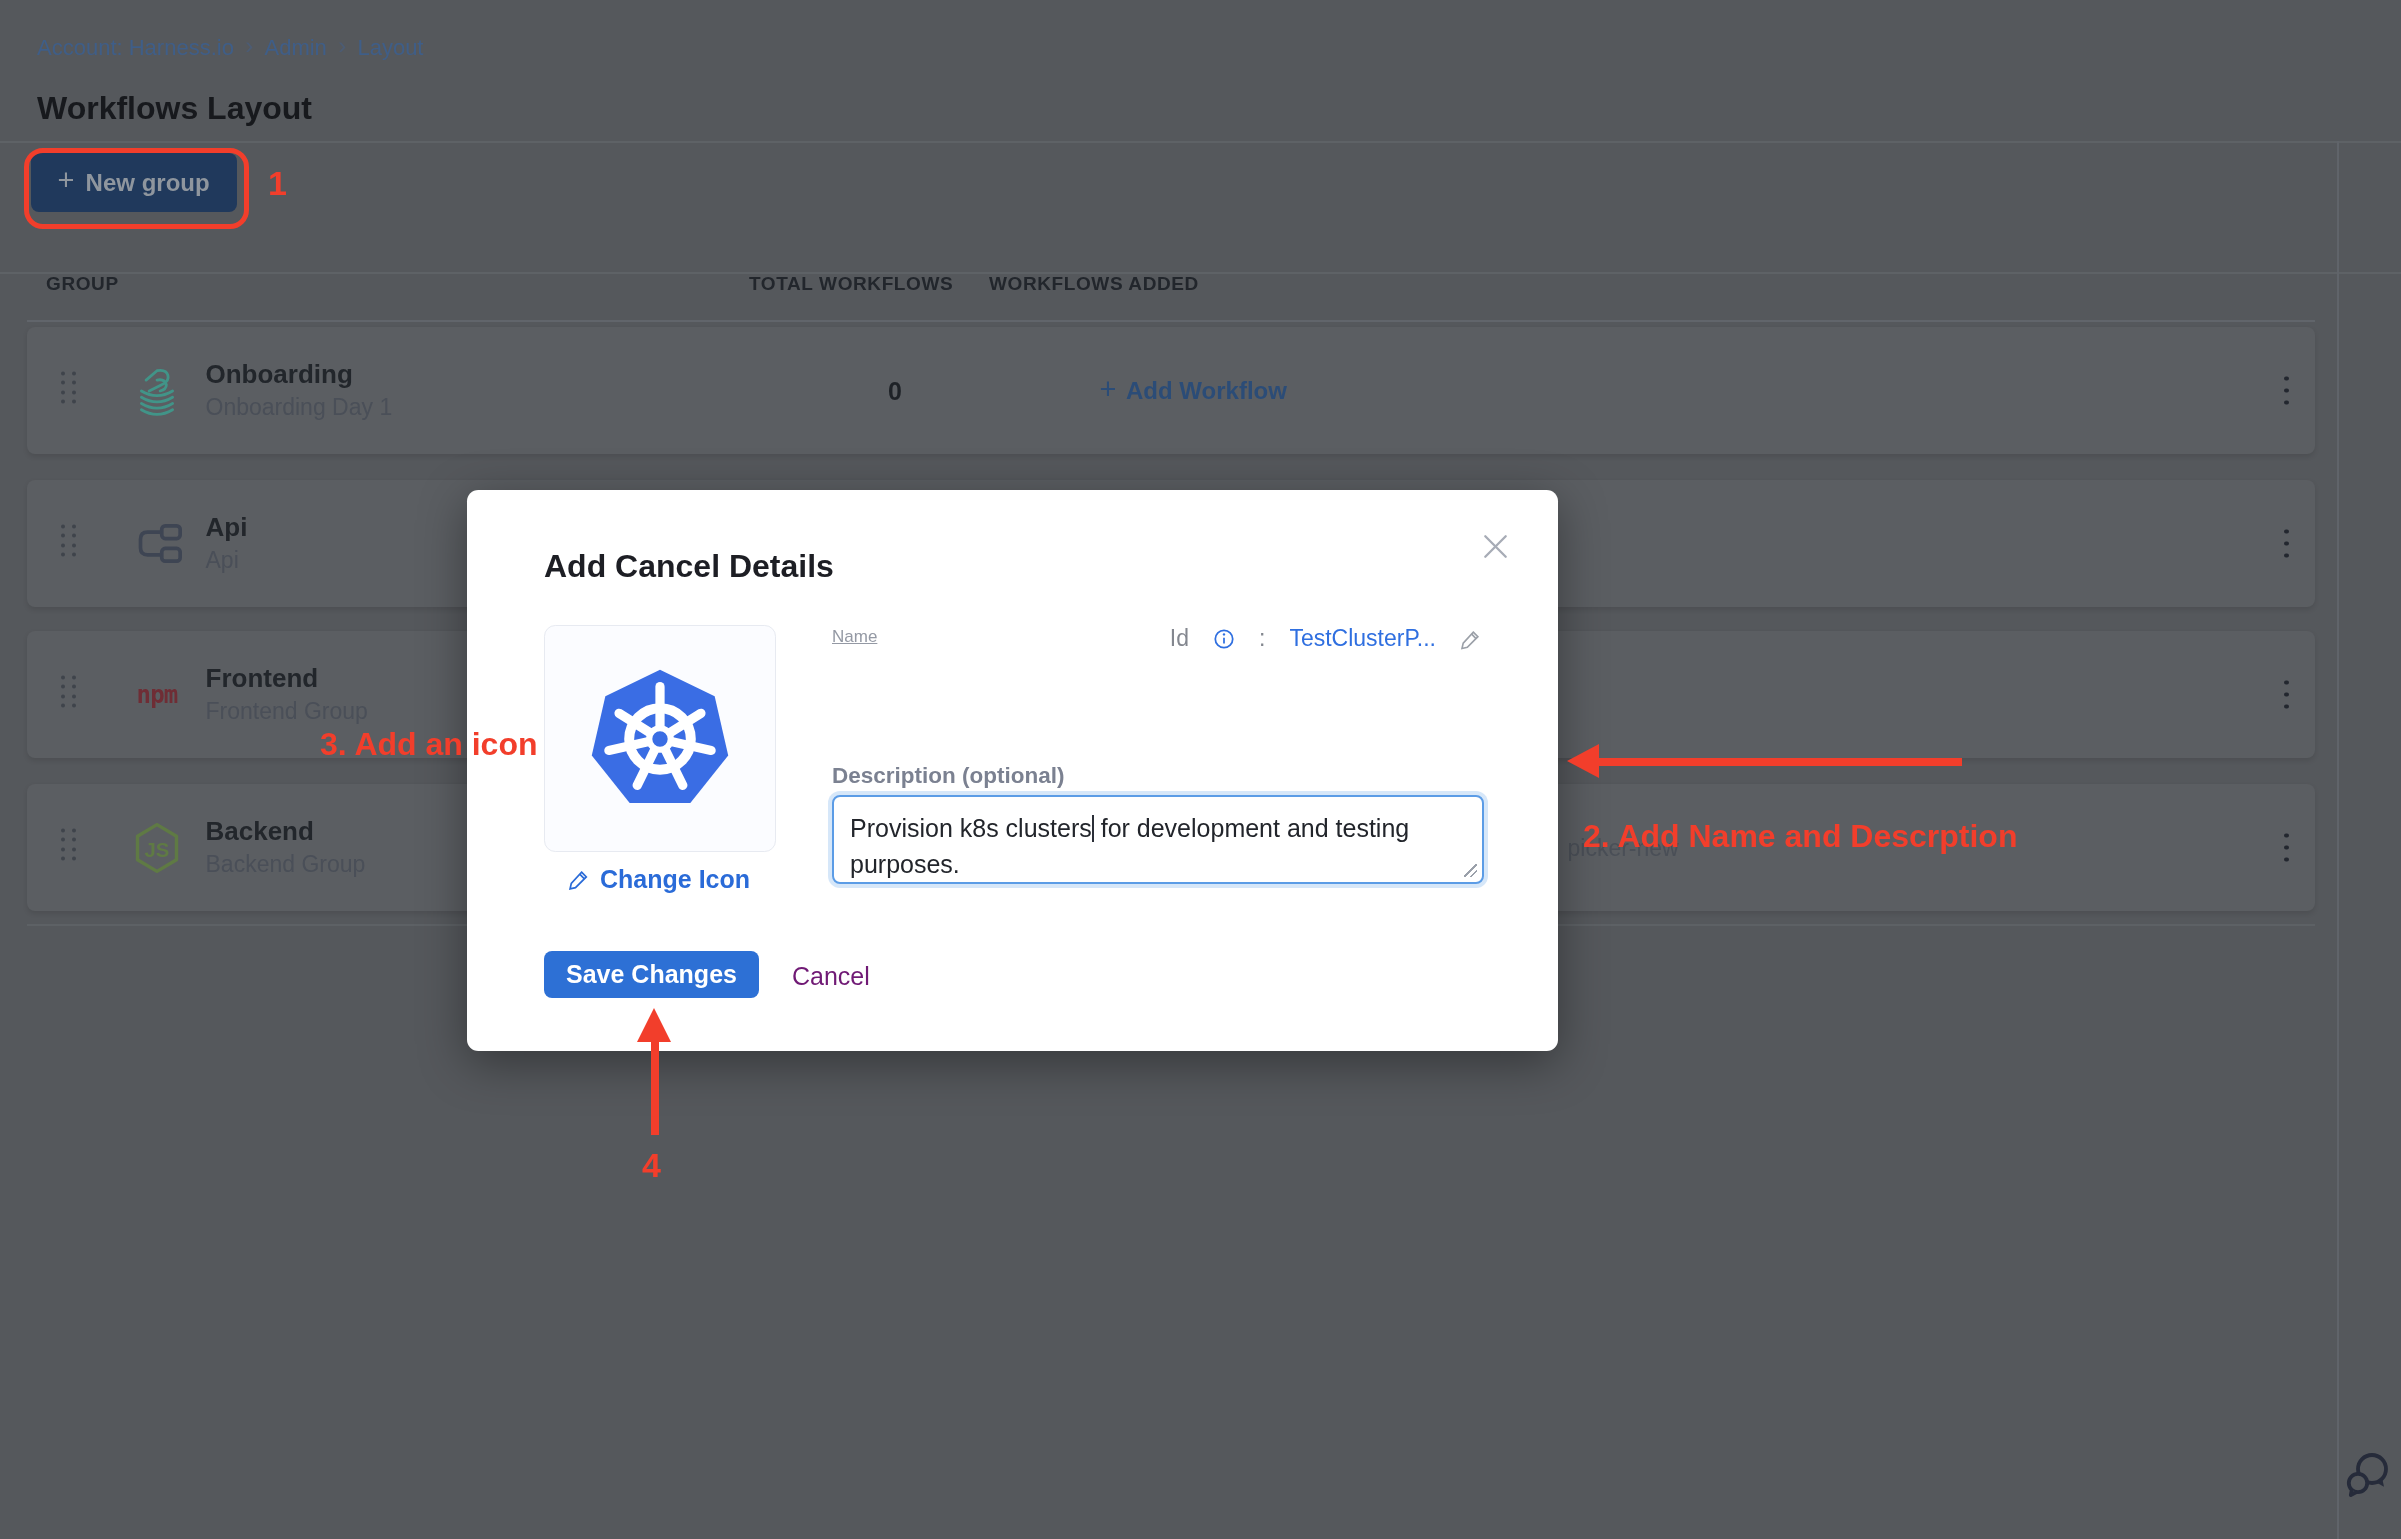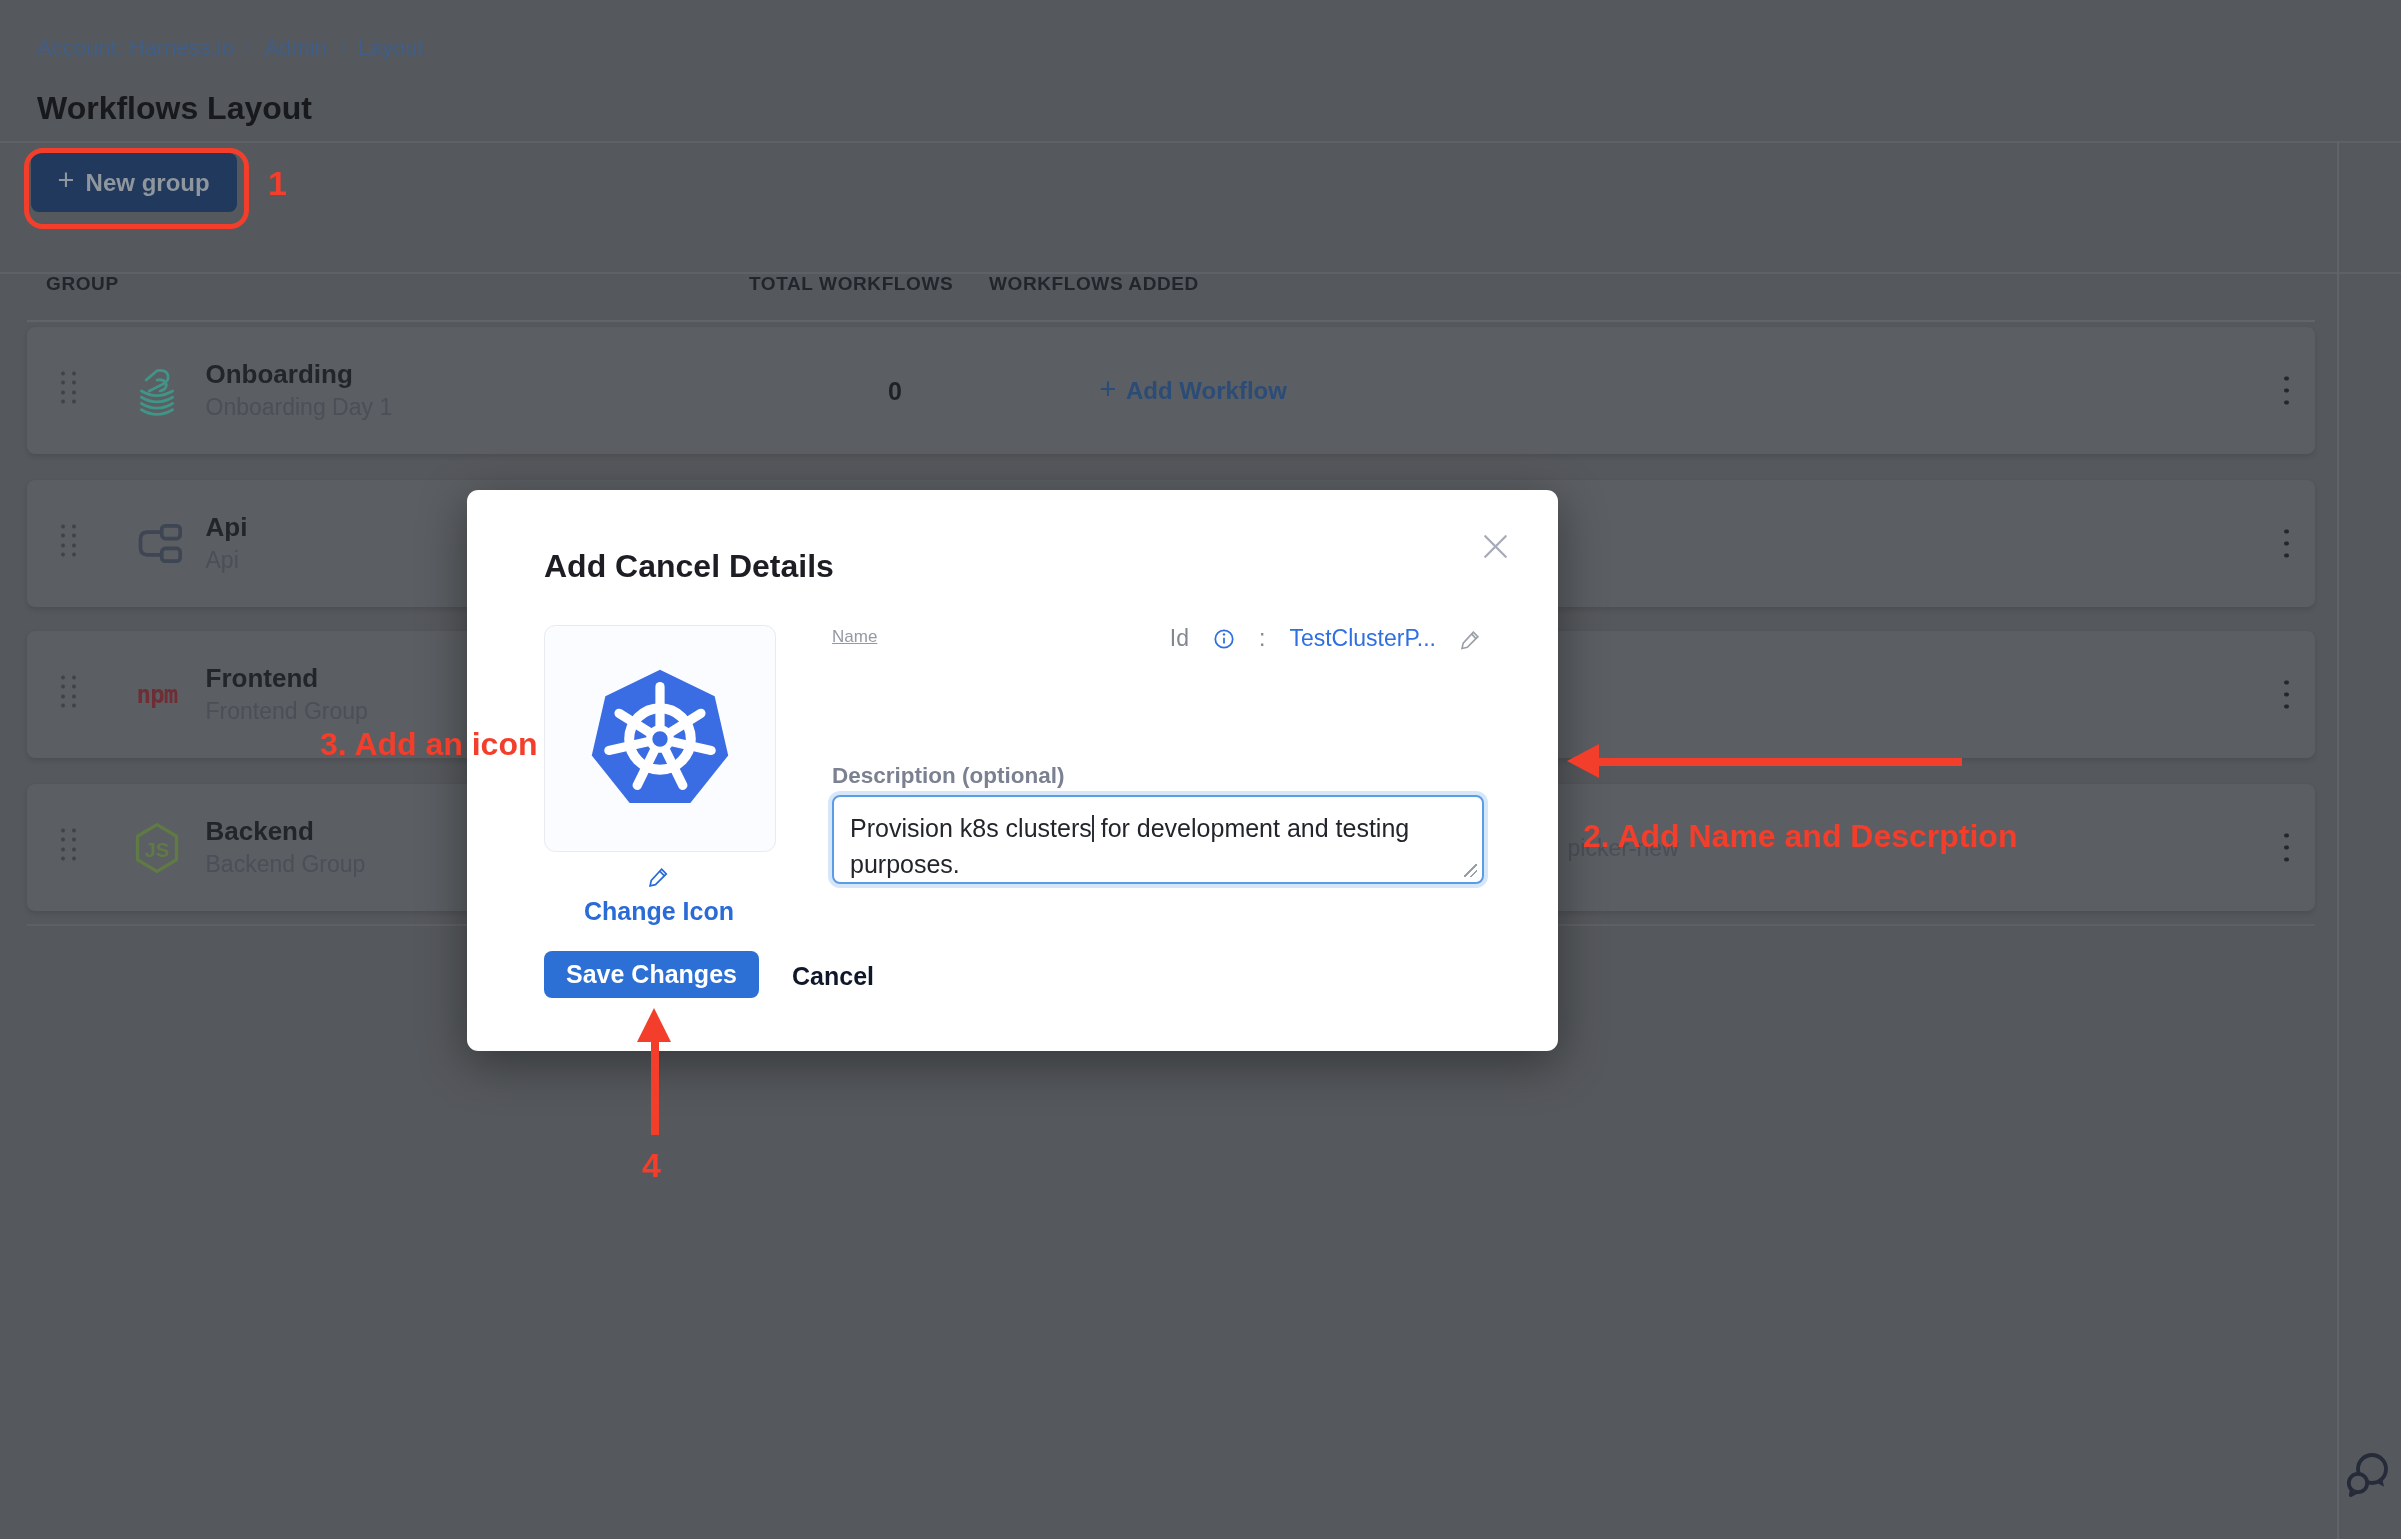--- a/index.html
+++ b/index.html
@@ -38,37 +38,37 @@
   .kebab i{width:4.8px;height:4.8px;border-radius:50%;background:#23272f;}
   .npm-word{font-size:24px;font-weight:800;letter-spacing:-0.8px;color:#6f2d35;font-family:"DejaVu Sans Mono",monospace;}
   
   .modal{position:absolute;left:467px;top:490px;width:1091px;height:561px;background:#ffffff;border-radius:11.3px;
         box-shadow:0 11.3px 48px rgba(0,0,0,0.38);z-index:20;}
   .modal-title{position:absolute;left:77px;top:58px;font-size:32px;font-weight:700;color:#1d1e24;}
   .modal-close{position:absolute;left:1011px;top:39px;width:35px;height:35px;cursor:pointer;}
   .icon-card{position:absolute;left:77px;top:135px;width:230px;height:225px;background:#fbfcff;
         border:1.6px solid #e7eaf1;border-radius:11.3px;display:flex;align-items:center;justify-content:center;}
   .change-icon{position:absolute;left:77px;top:375px;width:230px;display:flex;align-items:center;justify-content:center;
-        gap:9.6px;color:#2a6bd8;font-size:25px;font-weight:700;cursor:pointer;flex-direction:column;}
+        gap:9.6px;color:#2a6bd8;font-size:25px;font-weight:700;cursor:pointer;}
   .f-label{position:absolute;font-size:17px;color:#9499a4;text-decoration:underline;}
   .id-row{position:absolute;top:135px;right:76px;display:flex;align-items:center;gap:24px;font-size:23px;color:#83878f;}
   .id-row .idv{color:#2f6fe0;cursor:pointer;}
   .name-input{position:absolute;left:365px;top:174px;width:616px;height:42px;border:1.6px solid #d8dbe2;border-radius:6.4px;
         padding:0 16px;font-size:25px;color:#22252b;font-family:inherit;background:#fff;}
   .desc-label{position:absolute;left:365px;top:273px;font-size:22.5px;font-weight:700;color:#7b8191;}
   .textarea{position:absolute;left:365px;top:305px;width:616px;height:59px;border:2px solid #5b9ce6;border-radius:8px;
         box-shadow:0 0 0 4px rgba(120,175,235,0.30);padding:13px 16px;font-size:25px;line-height:36px;color:#22252b;
         background:#fff;cursor:text;}
   .caret{display:inline-block;width:2px;height:26.5px;background:#2b2f38;vertical-align:-4.8px;}
   .resize-grip{position:absolute;right:4.8px;bottom:4.8px;width:13px;height:13px;
         background:linear-gradient(135deg,transparent 0 46%,#9aa0aa 46% 54%,transparent 54% 72%,#9aa0aa 72% 80%,transparent 80%);}
   .btn-save{position:absolute;left:77px;top:461px;width:215px;height:47px;background:#2d70d5;color:#fff;border:none;
         border-radius:8px;font-size:25px;font-weight:700;cursor:pointer;font-family:inherit;}
-  .btn-cancel{position:absolute;left:319px;top:471px;background:none;border:none;color:#0f172a;font-size:25px;
-        font-weight:700;cursor:pointer;font-family:inherit;}
+  .btn-cancel{position:absolute;left:319px;top:471px;background:none;border:none;color:#701a75;font-size:25px;
+        font-weight:400;cursor:pointer;font-family:inherit;}
   
   .anno{position:absolute;z-index:40;color:#f23e2b;font-weight:700;}
   .anno-rect{position:absolute;left:24px;top:148px;width:215px;height:71px;border:5.6px solid #f23e2b;border-radius:19px;z-index:40;}
   .anno-text{font-size:32px;}
   .arrow-h{position:absolute;left:1567px;top:744px;width:397px;height:35px;z-index:40;}
   .arrow-h .head{position:absolute;left:0;top:0;width:0;height:0;border-top:17.7px solid transparent;
         border-bottom:17.7px solid transparent;border-right:32px solid #f23e2b;}
   .arrow-h .shaft{position:absolute;left:29px;top:13.7px;width:366px;height:8px;background:#f23e2b;}
   .arrow-v{position:absolute;left:637px;top:1008px;width:35px;height:127px;z-index:40;}
   .arrow-v .head{position:absolute;left:0;top:0;width:0;height:0;border-left:17.7px solid transparent;

